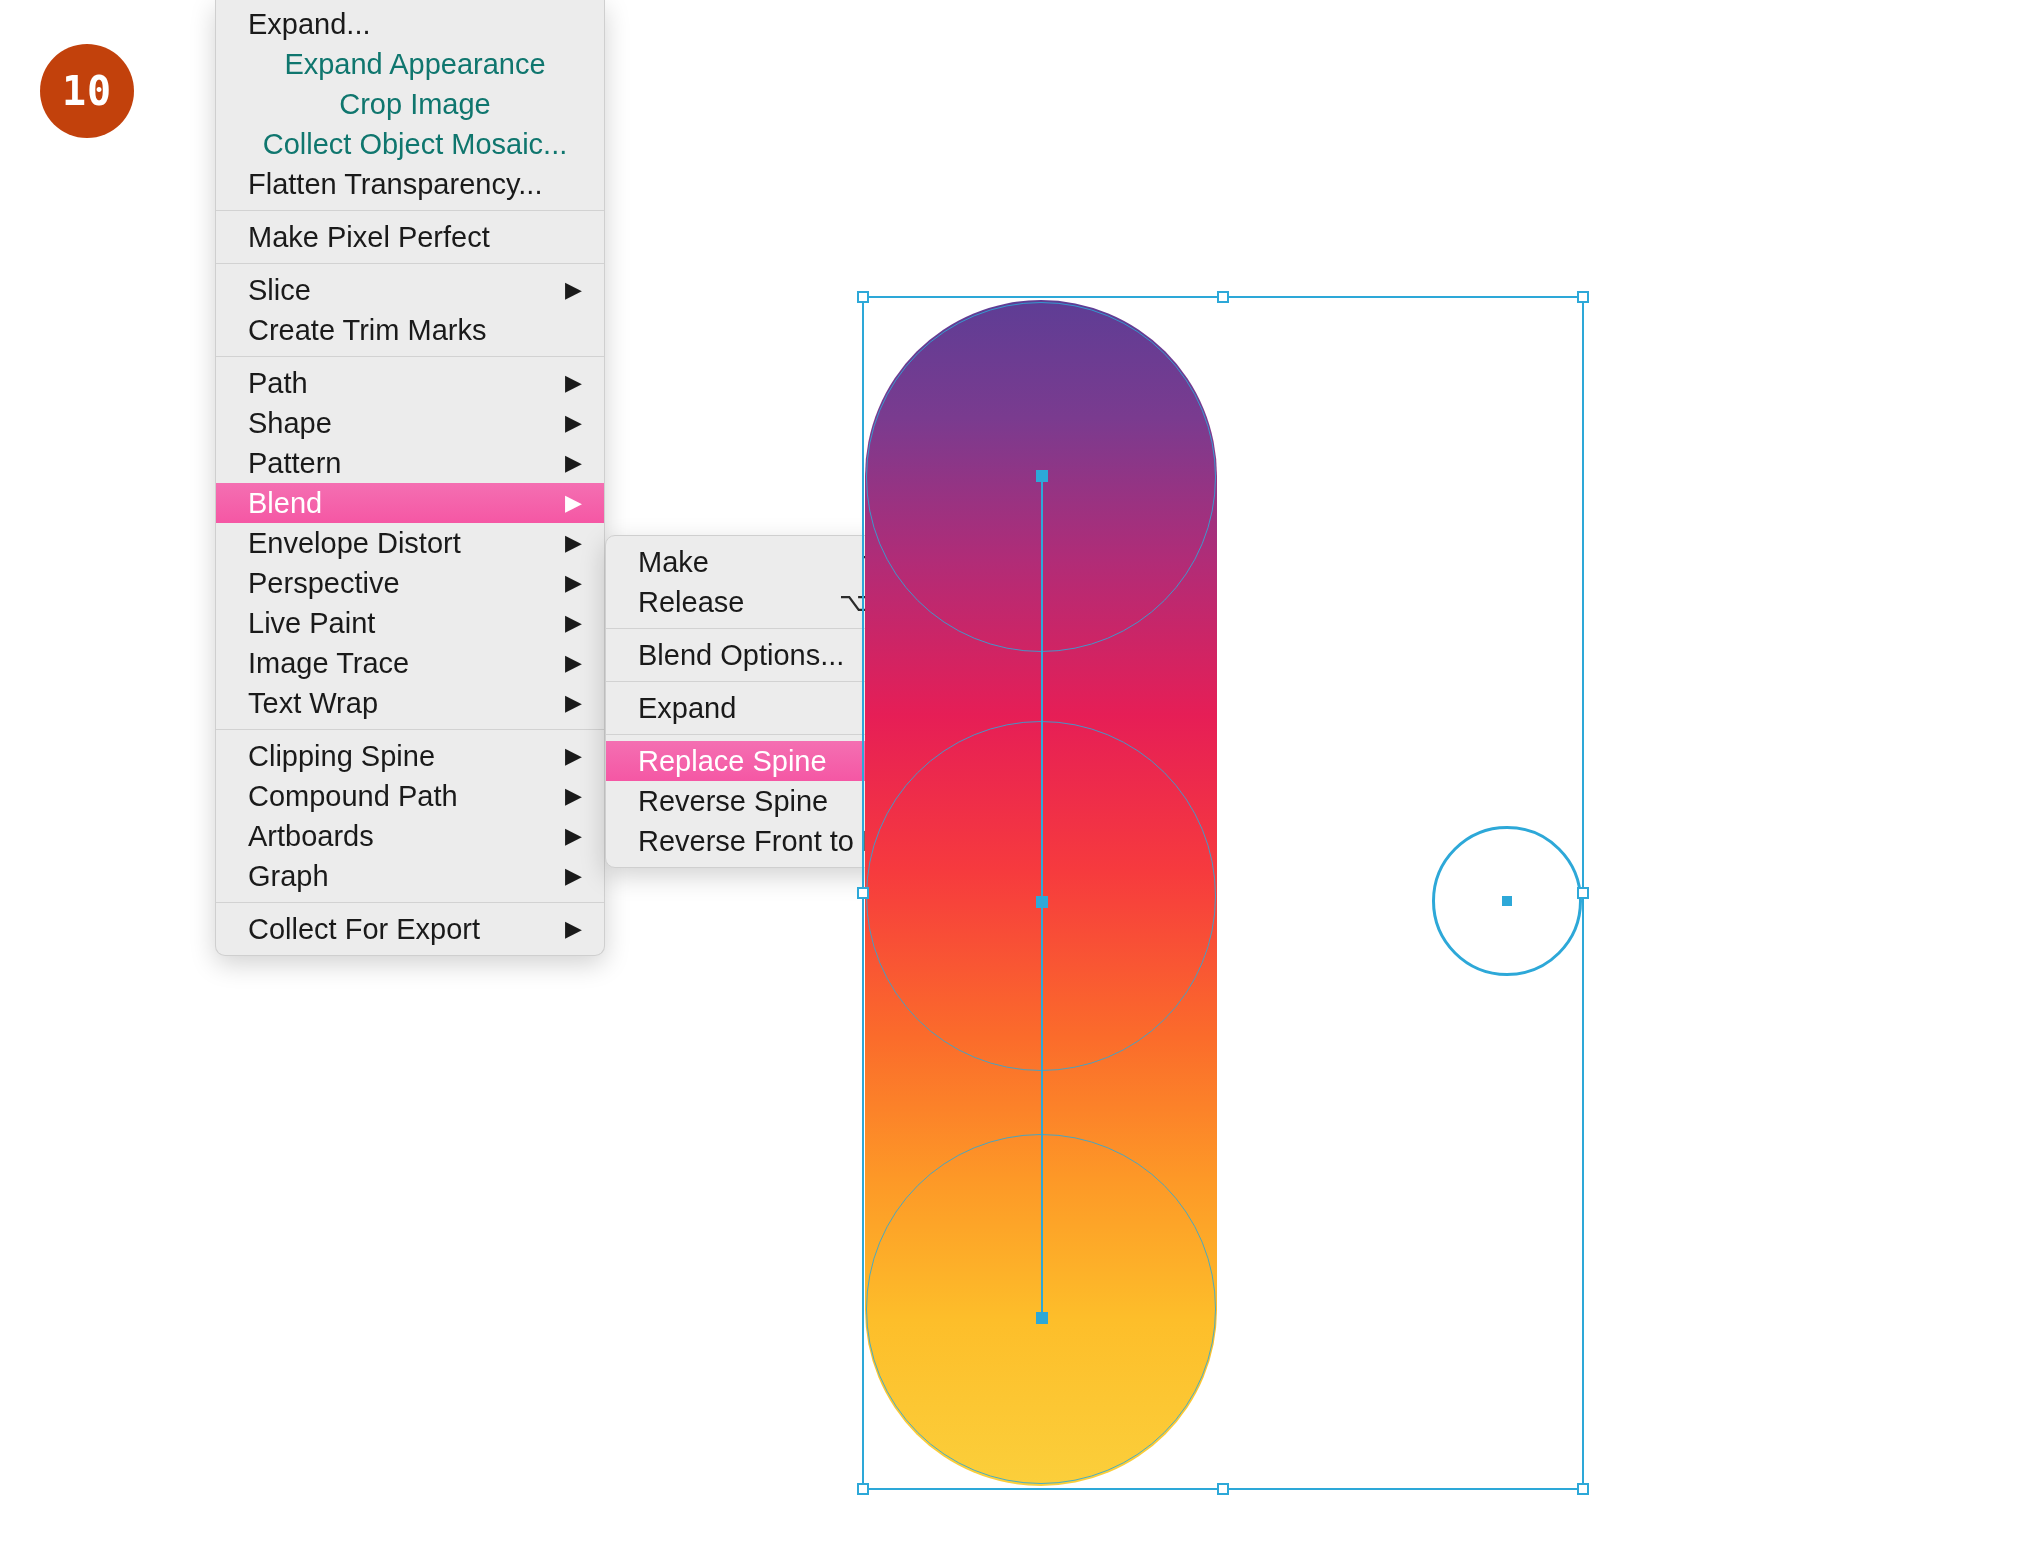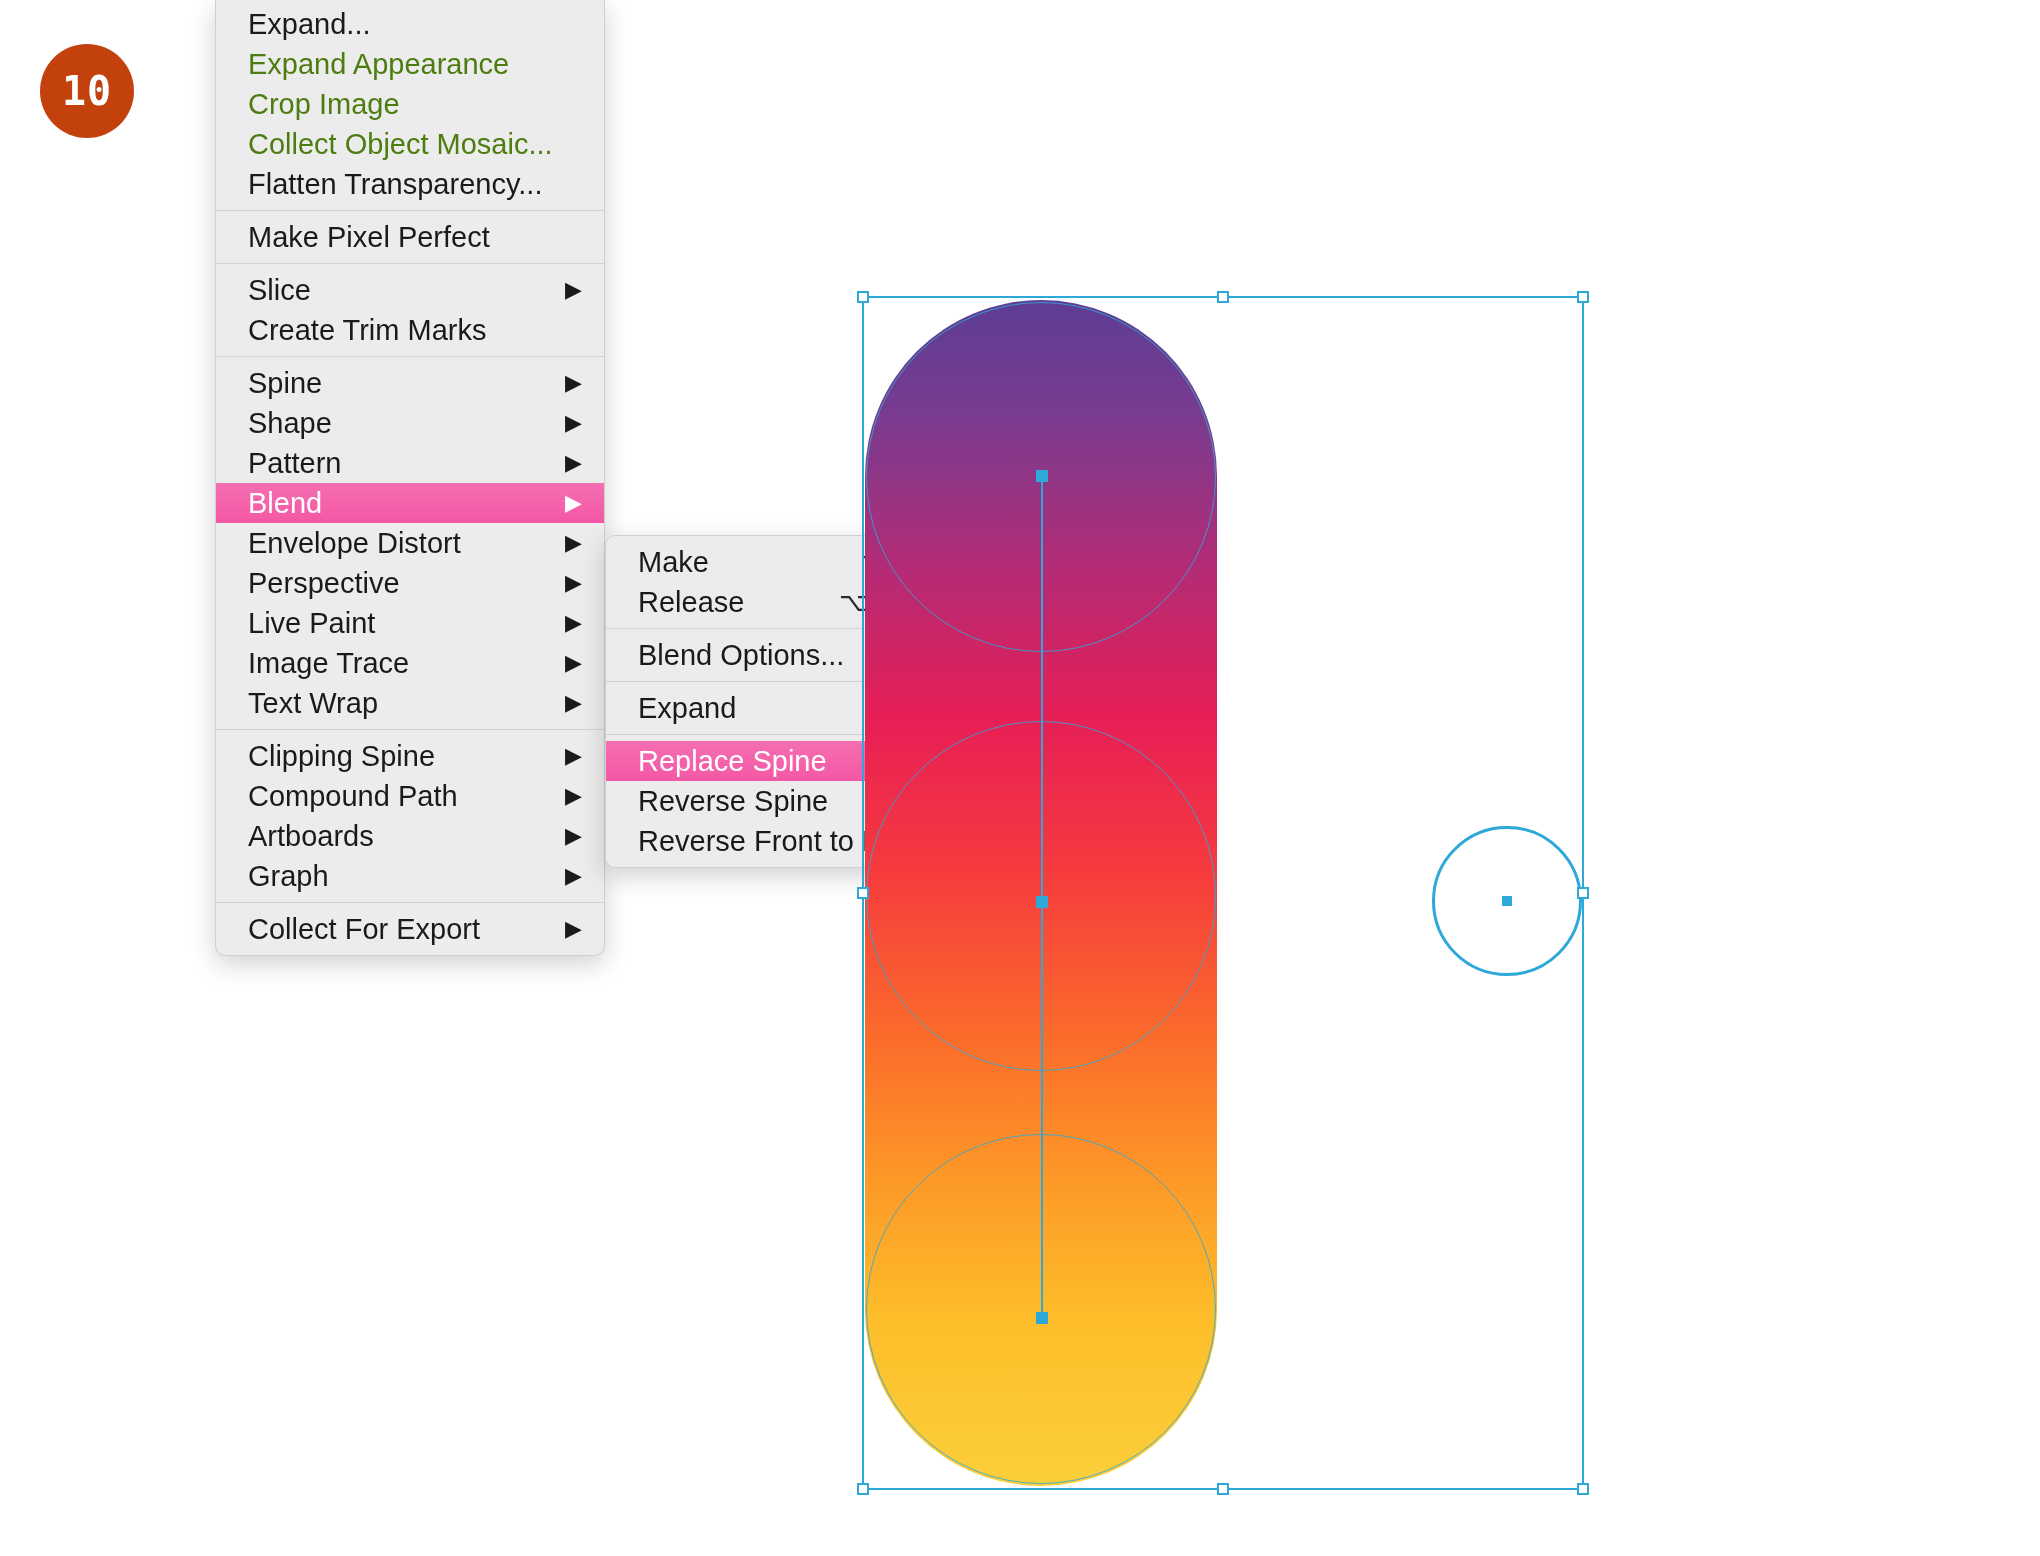--- a/index.html
+++ b/index.html
@@ -51,21 +51,21 @@
   .menu-item {
     display: flex;
     align-items: center;
     justify-content: space-between;
     padding: 2px 22px 2px 32px;
     line-height: 36px;
     white-space: nowrap;
     cursor: default;
     position: relative;
   }
-  .menu-item.disabled { color: #4d7c0f; }
+  .menu-item.disabled { color: #0f766e; justify-content: center; }
   .menu-item .arrow {
     font-size: 22px;
     color: #1a1a1a;
   }
   .menu-sep {
     height: 1px;
     background: #D2D2D2;
     margin: 6px 0;
   }
   .menu-item.hl {
@@ -242,21 +242,21 @@
   <div class="menu-item">
       <span>Slice</span>
       <span class="arrow">▶</span>
     </div>
   <div class="menu-item">
       <span>Create Trim Marks</span>
     </div>
 
   <div class="menu-sep"></div>
   <div class="menu-item">
-      <span>Spine</span>
+      <span>Path</span>
       <span class="arrow">▶</span>
     </div>
   <div class="menu-item">
       <span>Shape</span>
       <span class="arrow">▶</span>
     </div>
   <div class="menu-item">
       <span>Pattern</span>
       <span class="arrow">▶</span>
     </div>

